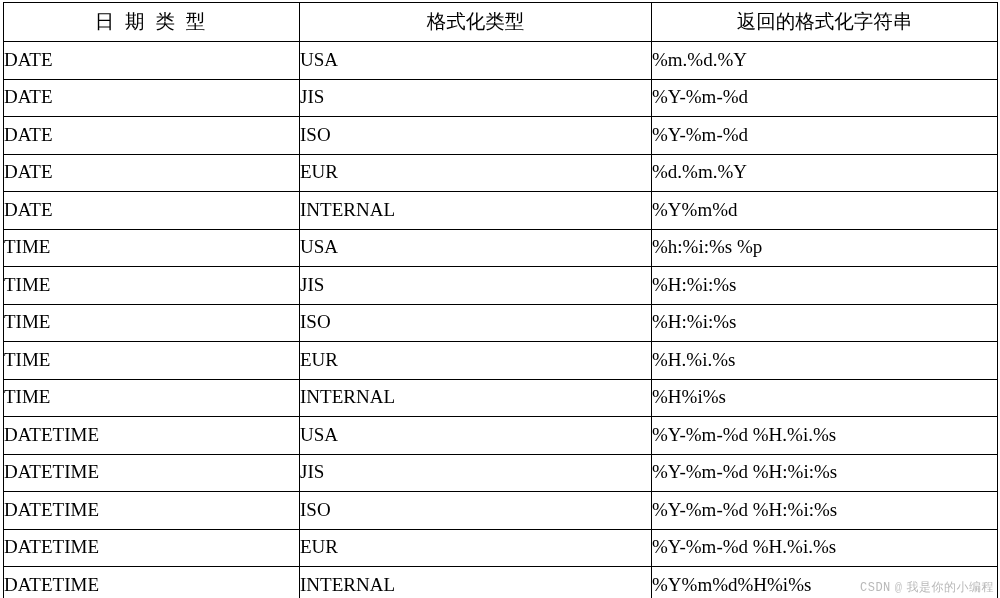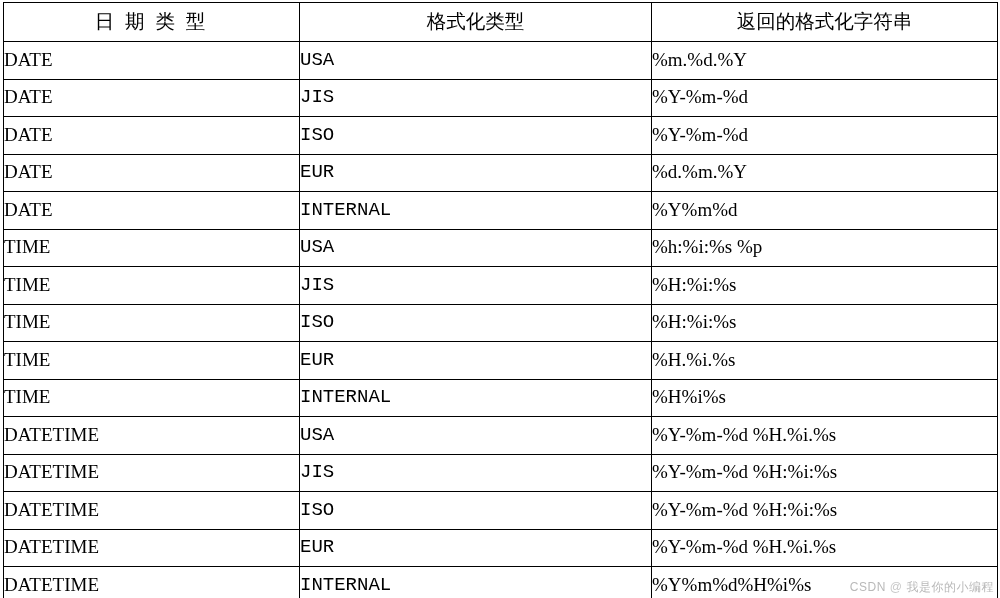--- a/index.html
+++ b/index.html
@@ -48,28 +48,28 @@
     text-align: center;
     font-size: 19.5px;
     letter-spacing: 3px;
     height: 38px;
   }
   table.format-table thead th.h2,
   table.format-table thead th.h3 {
     letter-spacing: 0px;
   }
   td.col-type  { padding-left: 42px; margin-left: 40px; }
-  td.col-fmt   { padding-left: 78px; font-family: Liberation Mono, monospace; }
+  td.col-fmt   { padding-left: 78px; }
   td.col-str   { padding-left: 56px; margin-left: 30px; }
 
   .watermark {
     position: absolute;
     right: 6px;
     bottom: 2px;
-    font-family: Liberation Sans, sans-serif;
+    font-family: Liberation Mono, monospace;
     font-size: 12px;
     color: #b9b9b9;
     letter-spacing: 0.5px;
     white-space: nowrap;
     pointer-events: none;
     text-align: right;
   }
   .watermark .wm-sep { margin: 0 4px; color: #c9c9c9; }
 </style>
 </head>

